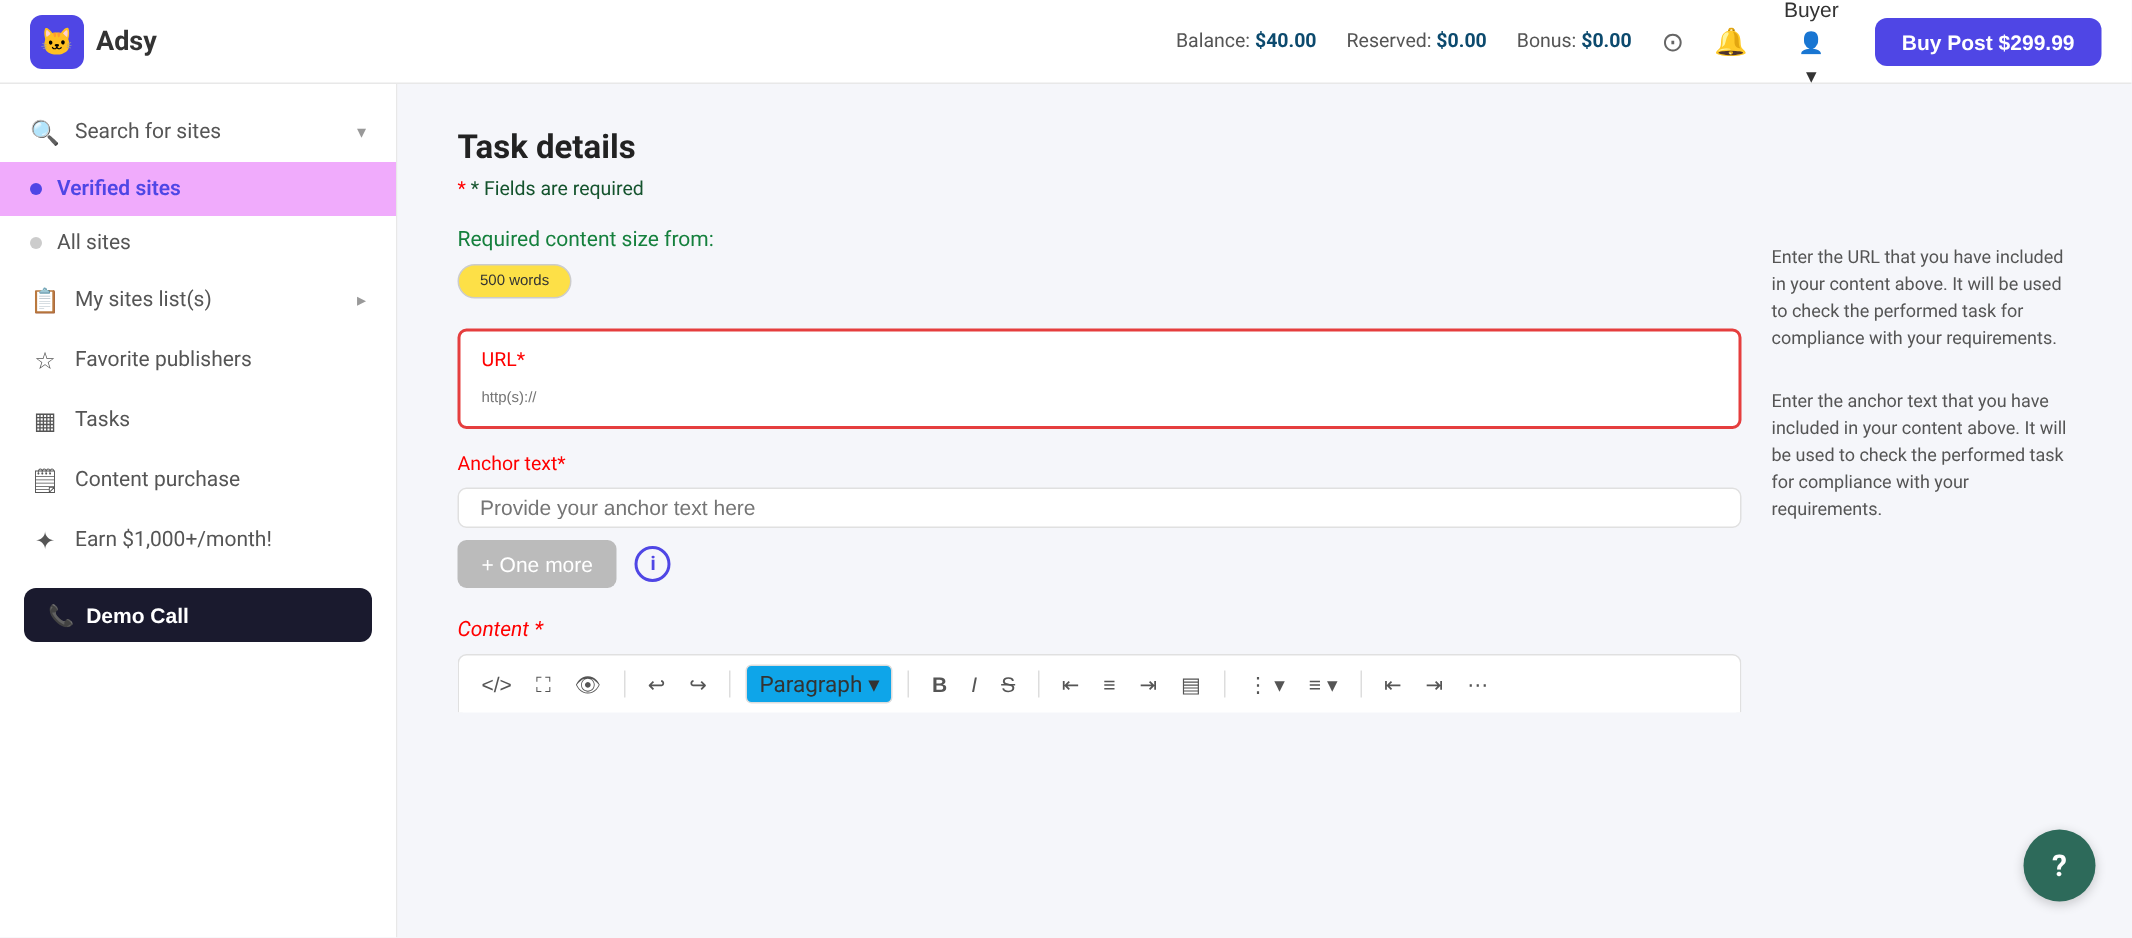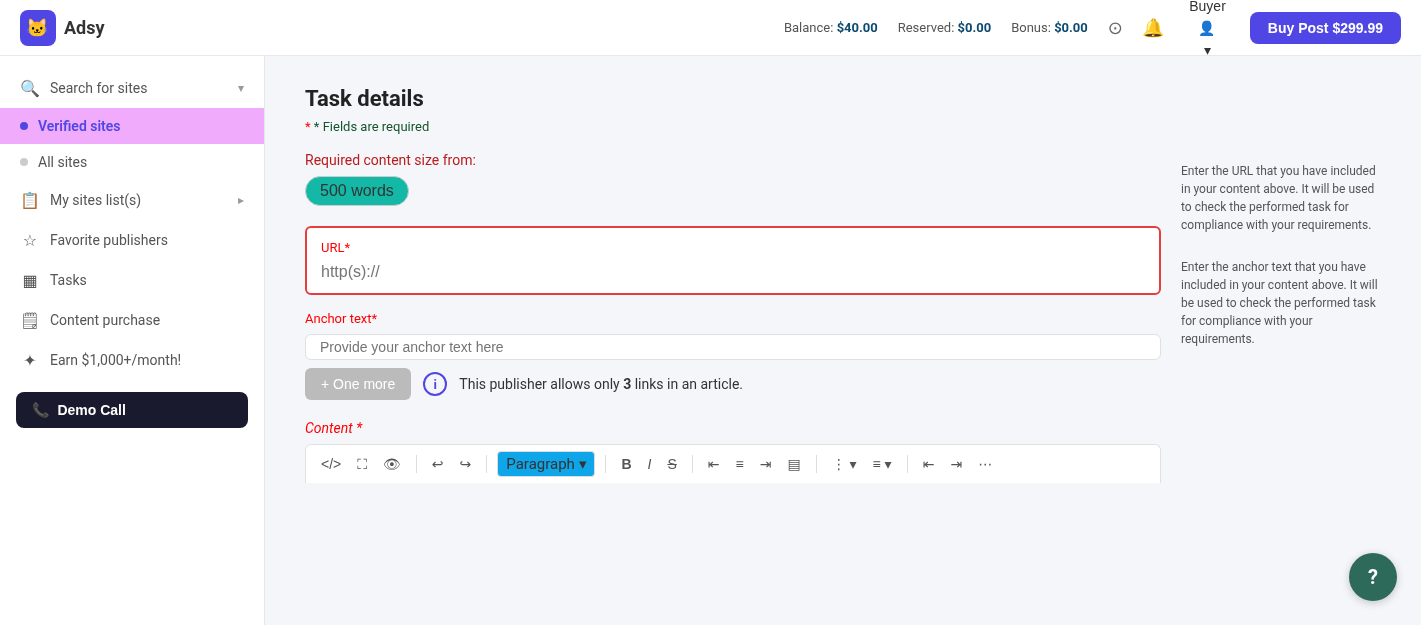--- a/index.html
+++ b/index.html
@@ -34,28 +34,28 @@
     .sidebar-chevron { margin-left: auto; font-size: 12px; color: #999; }
 
     .demo-call-btn { margin: 12px 16px 0; background: #1a1a2e; color: white; border: none; padding: 10px 16px; border-radius: 8px; font-weight: 600; font-size: 14px; cursor: pointer; display: flex; align-items: center; gap: 8px; width: calc(100% - 32px); }
 
     
     .main { flex: 1; overflow-y: auto; padding: 30px 40px; background: #f5f6fa; }
     .page-title { font-size: 22px; font-weight: 700; color: #222; margin-bottom: 8px; }
     .required-note { color: #888; font-size: 13px; margin-bottom: 18px; }
     .required-note span { color: #14532d; }
 
-    .content-size-label { font-size: 14px; color: #b91c1c; margin-bottom: 8px; }
-    .pill-btn { border: 1.5px solid #ccc; background: #14b8a6; padding: 5px 14px; border-radius: 20px; font-size: 16px; cursor: pointer; color: #333; }
+    .content-size-label { font-size: 14px; color: #15803d; margin-bottom: 8px; }
+    .pill-btn { border: 1.5px solid #ccc; background: #fde047; padding: 5px 14px; border-radius: 20px; font-size: 10px; cursor: pointer; color: #333; }
 
     
     .url-box { border: 2px solid #e53e3e; border-radius: 6px; background: #fff; padding: 12px 14px; margin-bottom: 16px; }
     .url-label { font-size: 13px; color: #333; margin-bottom: 8px; }
     .url-label span { color: red; text-align: center; }
-    .url-input { width: 100%; border: none; outline: none; font-size: 16px; color: #999; background: transparent; }
+    .url-input { width: 100%; border: none; outline: none; font-size: 10px; color: #999; background: transparent; }
 
     
     .anchor-box { background: #fff; border: 1px solid #e0e0e0; border-radius: 6px; padding: 4px 14px; margin-bottom: 8px; }
     .anchor-label { font-size: 13px; color: #333; margin-bottom: 8px; }
     .anchor-label span { color: red; }
     .anchor-input { width: 100%; border: none; outline: none; font-size: 14px; color: #999; background: transparent; }
 
     
     .action-row { display: flex; align-items: center; gap: 12px; margin-bottom: 20px; }
     .one-more-btn { background: #bbb; color: #fff; border: none; padding: 8px 16px; border-radius: 6px; font-size: 14px; cursor: pointer; display: flex; align-items: center; gap: 6px; }
@@ -192,25 +192,20 @@
             <span>Anchor text</span><span style="color:red">*</span>
           </div>
           <div class="anchor-box">
             <input class="anchor-input" type="text" placeholder="Provide your anchor text here" style="">
           </div>
         </div>
 
         <div class="action-row">
           <button class="one-more-btn">+ One more</button>
           <div class="info-circle">i</div>
-          <span class="info-text">
-            <span>This publisher allows only</span>
-            <strong>3</strong>
-            <span>links in an article.</span>
-          </span>
         </div>
 
         <div>
           <div class="content-label">
             <span>Content</span>
             <span style="color:red"> *</span>
           </div>
           <div class="editor-toolbar">
             <button class="toolbar-btn">&lt;/&gt;</button>
             <button class="toolbar-btn">⛶</button>

